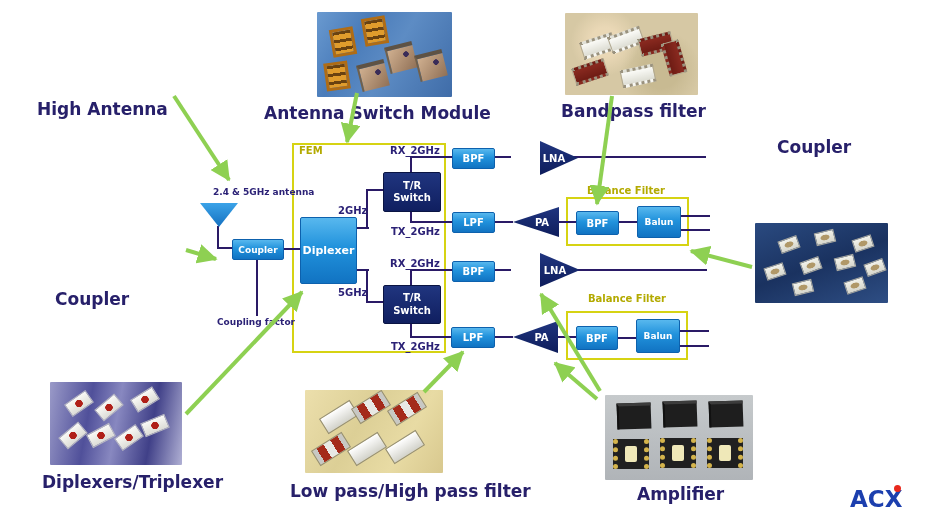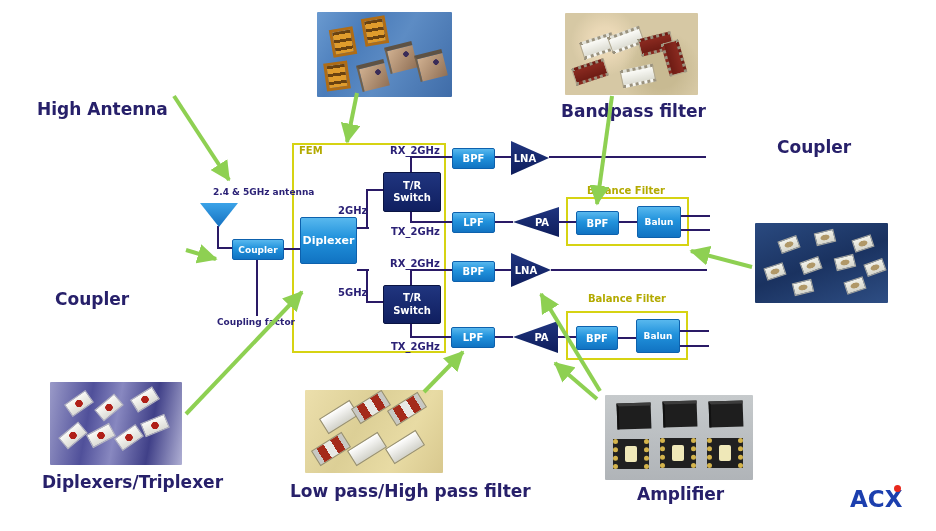--- a/index.html
+++ b/index.html
@@ -17,21 +17,21 @@
   .dblk{background:linear-gradient(180deg,#20357f 0%,#101f60 100%);border:1px solid #0a1443;}
   
   .wire{position:absolute;background:#2a1a66;}
   .h{height:2px;} .v{width:2px;}
   
   .frame{position:absolute;border:2px solid #d6d313;box-sizing:border-box;}
   .flabel{position:absolute;color:#b3aa00;font-weight:bold;font-size:10px;white-space:nowrap;}
   
   .tri{position:absolute;display:flex;align-items:center;color:#fff;font-weight:bold;font-size:10px;
        background:linear-gradient(180deg,#20357f,#0e1d5c);box-sizing:border-box;}
-  .tri.right{clip-path:polygon(0 0,100% 50%,0 100%);justify-content:center;padding-right:10px;}
+  .tri.right{clip-path:polygon(0 0,100% 50%,0 100%);justify-content:center;padding-right:10px;margin-left:29px;}
   .tri.left{clip-path:polygon(100% 0,0 50%,100% 100%);justify-content:center;padding-left:12px;}
   .ant{position:absolute;clip-path:polygon(0 0,100% 0,50% 100%);
        background:linear-gradient(180deg,#3ba3e8,#1470c0);}
   
   .photo{position:absolute;overflow:hidden;border-radius:1px;}
   .chip{position:absolute;box-sizing:border-box;}
   .asm-film{width:24px;height:28px;border:3px solid #b06c14;
             background:repeating-linear-gradient(180deg,#6a4210 0 3px,#e09c2c 3px 8px);}
   .asm-mod{width:28px;height:27px;border-top:4px solid #5e5244;border-left:2px solid #70604c;
            background:radial-gradient(circle at 68% 32%,#3a2c58 2.5px,transparent 3px),
@@ -112,20 +112,21 @@
   <div class="photo" style="left:605px;top:395px;width:148px;height:85px;background:linear-gradient(180deg,#c6cacc,#b0b4b8);">
     <div class="chip ampb" style="left:12px;top:8px;transform:rotate(-2deg);"></div>
     <div class="chip ampb" style="left:58px;top:6px;transform:rotate(-2deg);"></div>
     <div class="chip ampb" style="left:104px;top:6px;transform:rotate(-2deg);"></div>
     <div class="chip qfn" style="left:8px;top:44px;"></div>
     <div class="chip qfn" style="left:55px;top:43px;"></div>
     <div class="chip qfn" style="left:102px;top:43px;"></div>
   </div>
 
   <div class="callout" style="left:37px;top:99px;">High Antenna</div>
+  <div class="callout" style="left:264px;top:103px;">Antenna Switch Module</div>
   <div class="callout" style="left:561px;top:101px;">Bandpass filter</div>
   <div class="callout" style="left:777px;top:137px;">Coupler</div>
   <div class="callout" style="left:55px;top:289px;">Coupler</div>
   <div class="callout" style="left:290px;top:481px;">Low pass/High pass filter</div>
   <div class="callout" style="left:42px;top:472px;">Diplexers/Triplexer</div>
   <div class="callout" style="left:637px;top:484px;">Amplifier</div>
 
   <div class="frame" style="left:292px;top:143px;width:154px;height:210px;"></div>
   <div class="flabel" style="left:299px;top:145px;">FEM</div>
   <div class="frame" style="left:566px;top:197px;width:123px;height:49px;"></div>
@@ -171,21 +172,21 @@
   <div class="slabel" style="left:338px;top:205px;">2GHz</div>
   <div class="slabel" style="left:338px;top:287px;">5GHz</div>
   <div class="slabel" style="left:390px;top:145px;">RX_2GHz</div>
   <div class="slabel" style="left:391px;top:226px;">TX_2GHz</div>
   <div class="slabel" style="left:390px;top:258px;">RX_2GHz</div>
   <div class="slabel" style="left:391px;top:341px;">TX_2GHz</div>
 
   <div class="ant" style="left:200px;top:203px;width:38px;height:24px;"></div>
 
   <div class="blk" style="left:232px;top:239px;width:52px;height:21px;font-size:9px;">Coupler</div>
-  <div class="blk" style="left:300px;top:217px;width:57px;height:47px;font-size:11px;">Diplexer</div>
+  <div class="blk" style="left:300px;top:217px;width:57px;height:67px;font-size:11px;">Diplexer</div>
   <div class="blk dblk" style="left:383px;top:172px;width:58px;height:40px;flex-direction:column;line-height:1.25;">
     <span>T/R</span>
     <span>Switch</span>
   </div>
   <div class="blk dblk" style="left:383px;top:285px;width:58px;height:39px;flex-direction:column;line-height:1.25;">
     <span>T/R</span>
     <span>Switch</span>
   </div>
   <div class="blk" style="left:452px;top:148px;width:43px;height:21px;">BPF</div>
   <div class="blk" style="left:452px;top:212px;width:43px;height:21px;">LPF</div>

